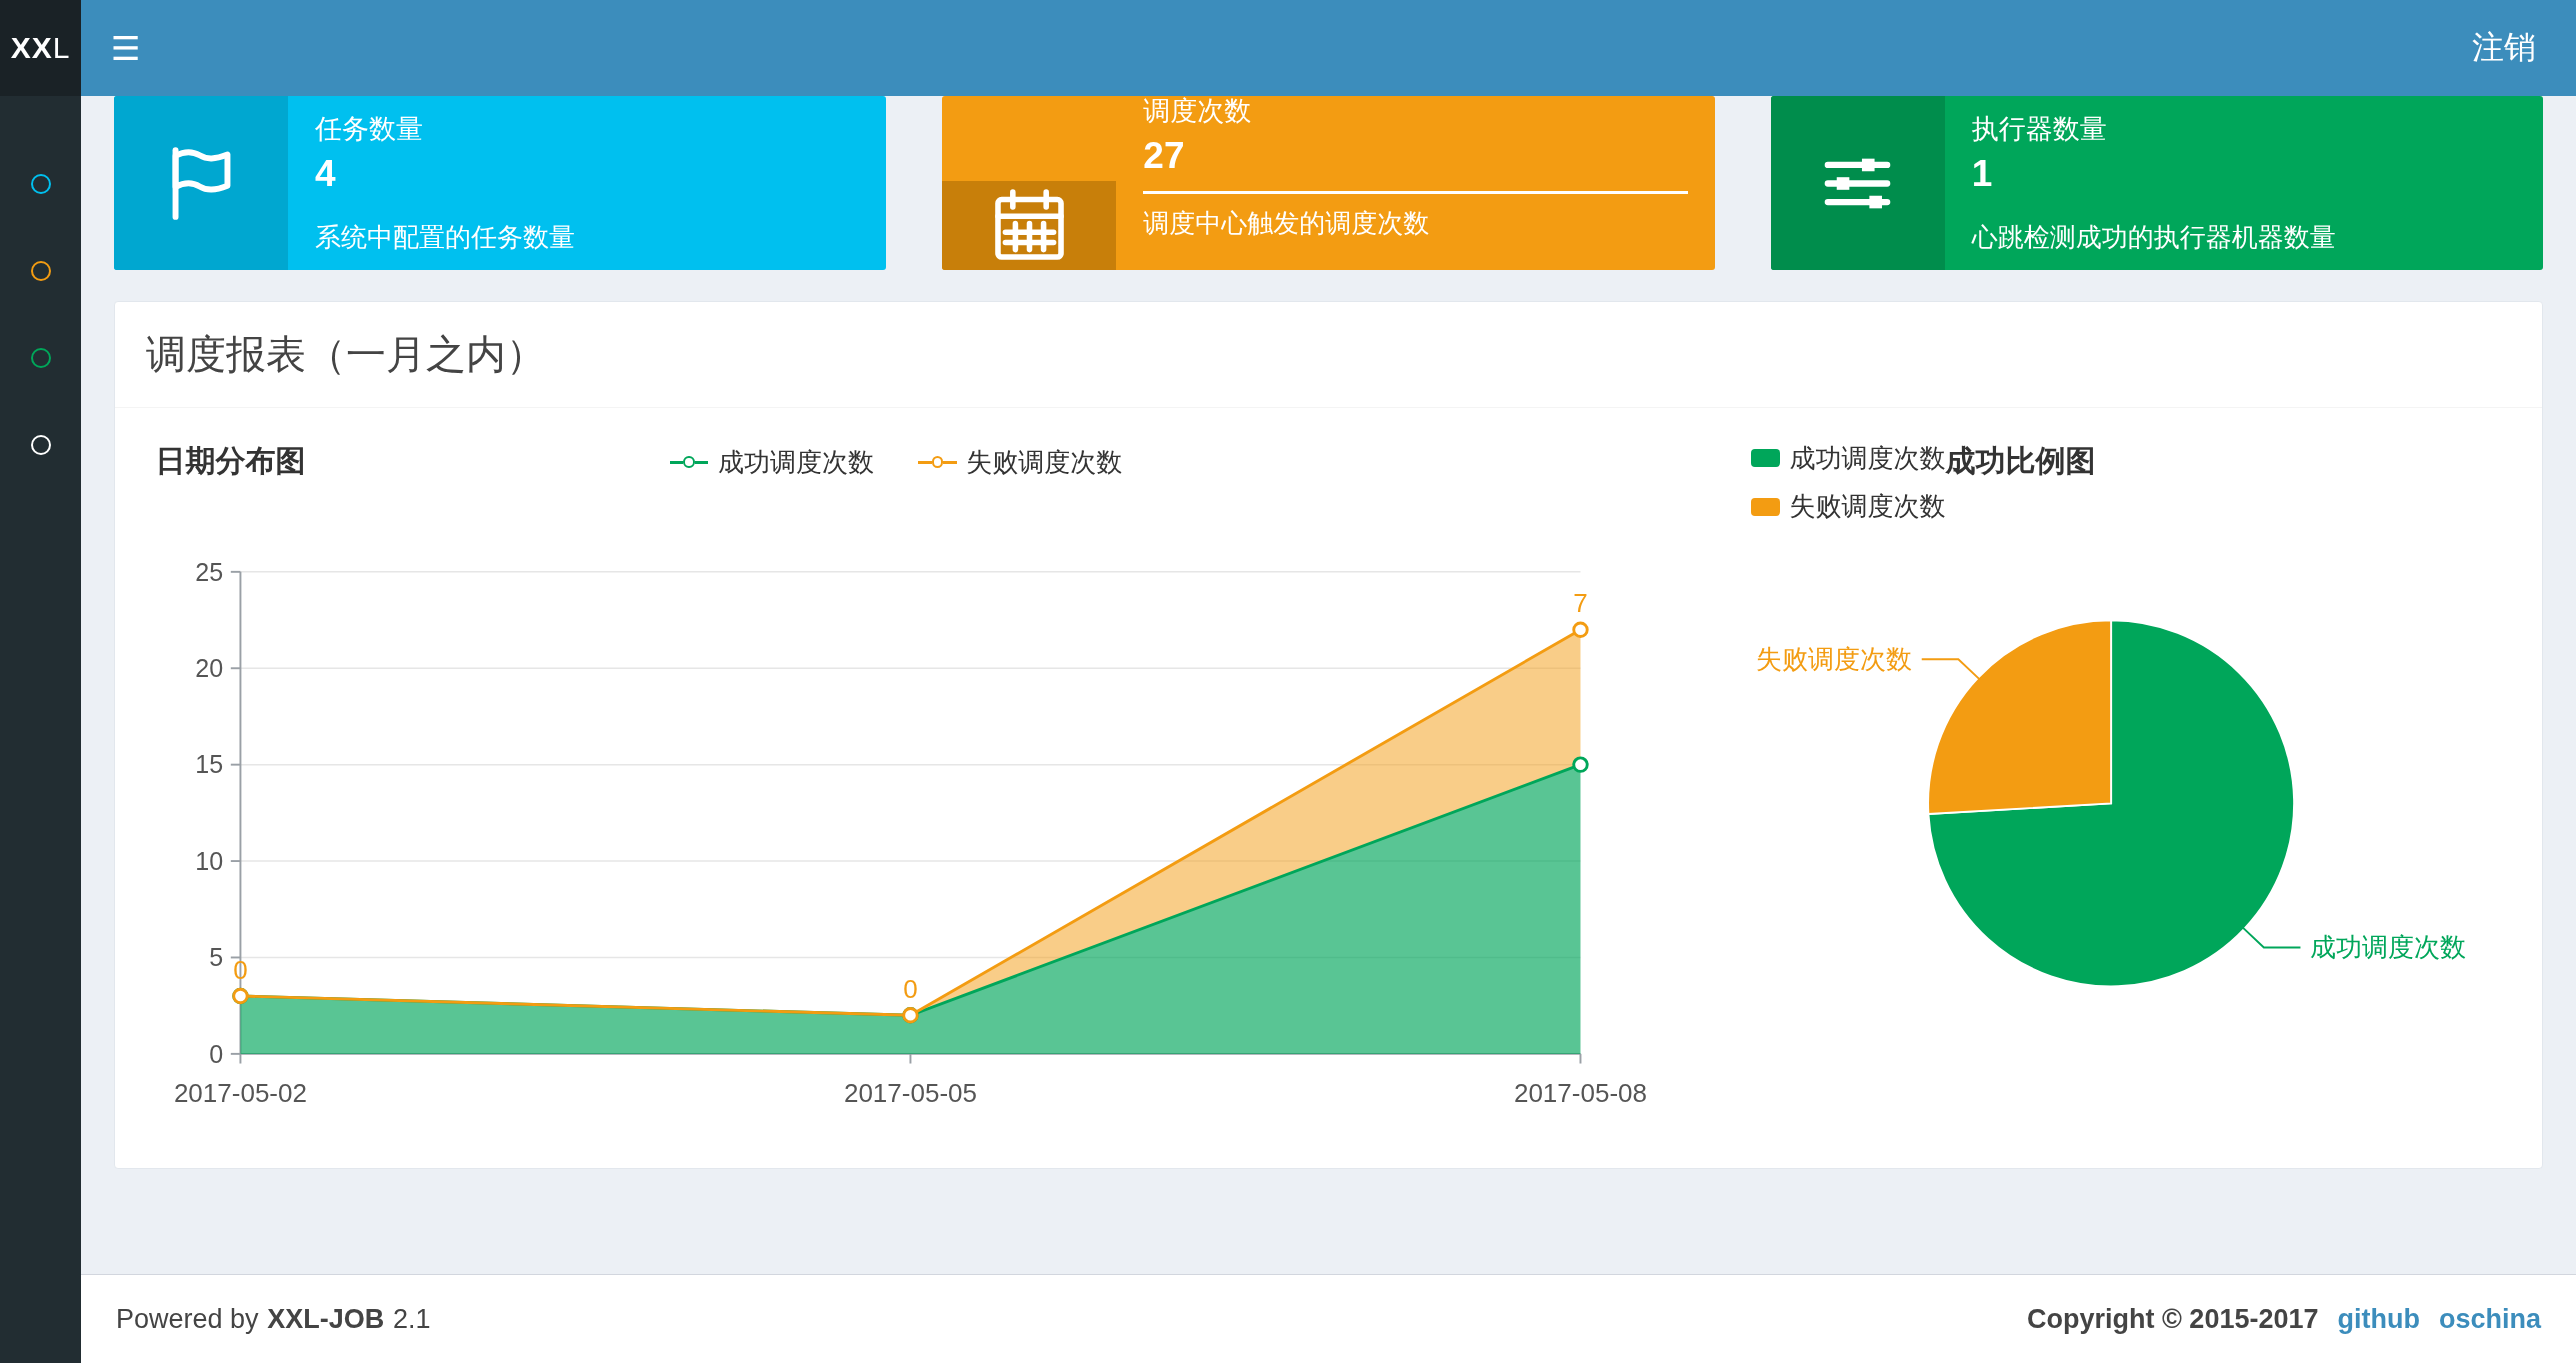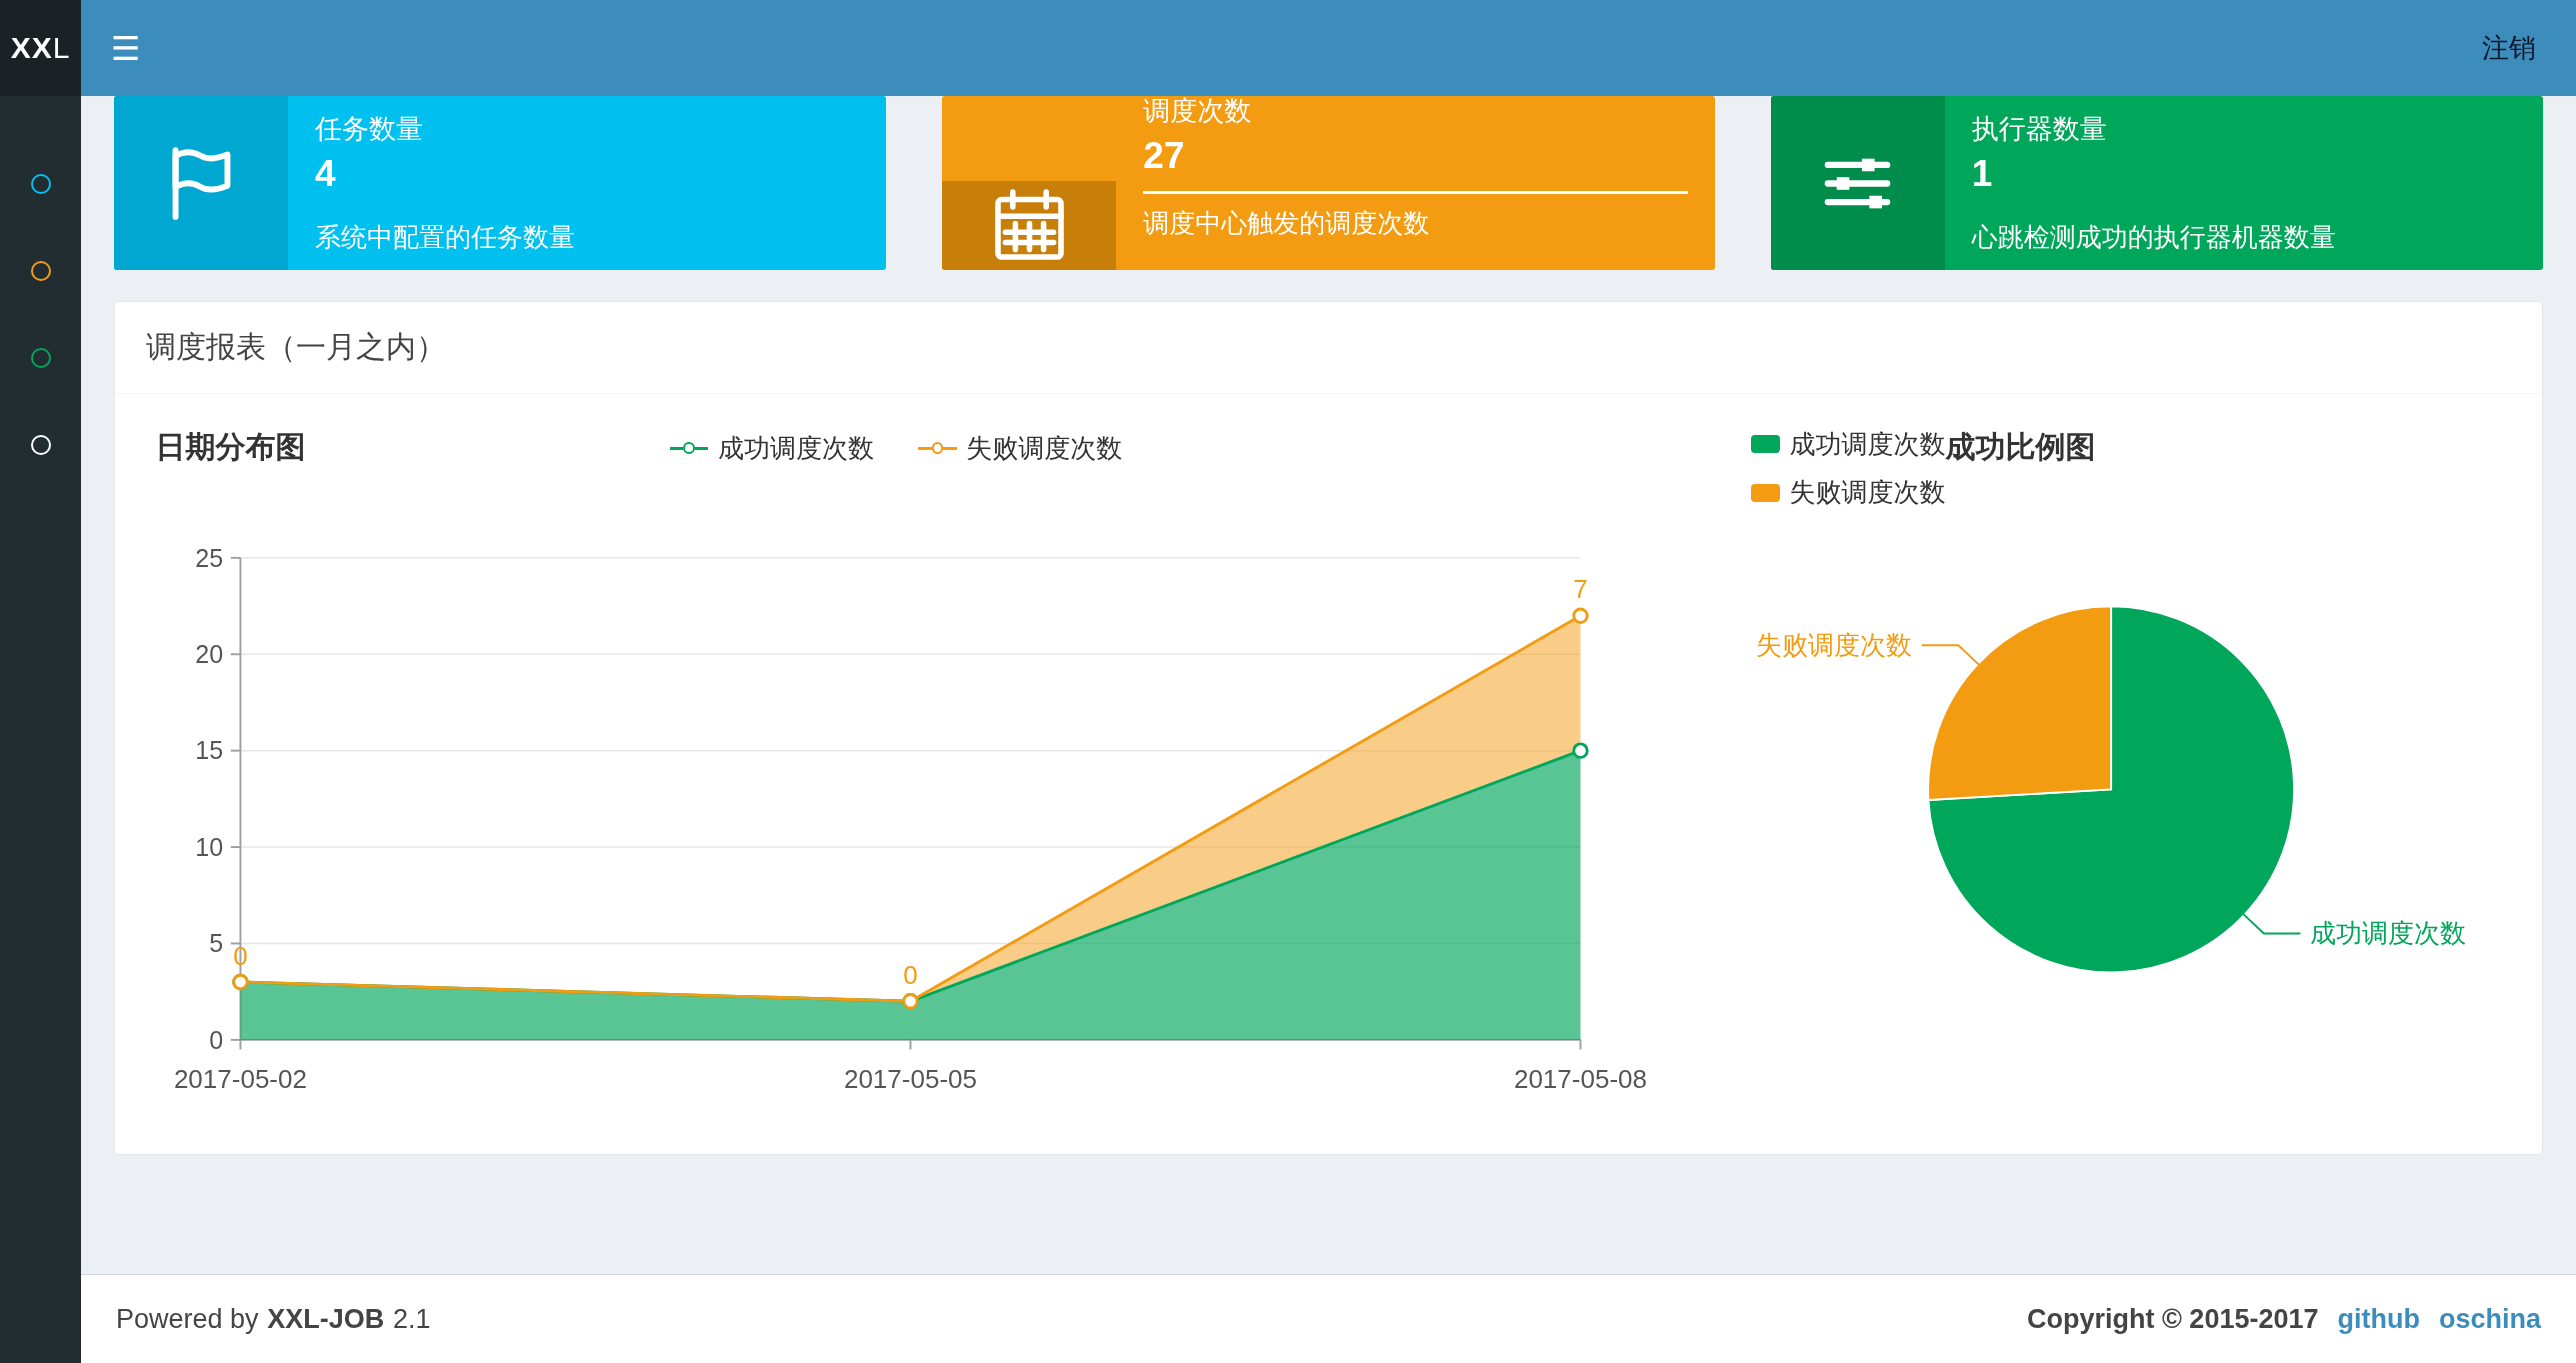--- a/index.html
+++ b/index.html
@@ -9,22 +9,22 @@
 
   .app { width:2576px; height:1363px; display:flex; flex-direction:column; }
 
   
   .navbar { flex:0 0 96px; display:flex; align-items:stretch; background:#3c8dbc; }
   .logo { width:81px; background:#1a2226; color:#fff; display:flex; align-items:center; justify-content:center;
           font-size:30px; letter-spacing:1px; text-decoration:none; cursor:pointer; }
   .logo b { font-weight:bold; }
   .hamburger { width:89px; display:flex; align-items:center; justify-content:center; color:#fff;
                font-size:33px; cursor:pointer; }
-  .logout { margin-left:auto; display:flex; align-items:center; padding:1px 40px; color:#0f172a;
-            font-size:27px; text-decoration:none; cursor:pointer; }
+  .logout { margin-left:auto; display:flex; align-items:center; padding:1px 40px; color:#ffffff;
+            font-size:32px; text-decoration:none; cursor:pointer; }
 
   
   .main { flex:1; display:flex; min-height:0; }
   .sidebar { flex:0 0 81px; background:#222d32; padding-top:44px; }
   .side-item { height:87px; display:flex; align-items:center; justify-content:center; cursor:pointer; }
   .circle { width:20px; height:20px; border:2.9px solid #fff; border-radius:50%; display:block; }
 
   .right-col { flex:1; display:flex; flex-direction:column; min-width:0; }
   .content { flex:1; padding:0 33px; }
 
@@ -39,21 +39,21 @@
   .ib-icon svg { width:89px; height:89px; color:#fff; }
   .ib-content { flex:1; padding:29px 27px; display:flex; flex-direction:column; justify-content:center; }
   .ib-label { font-size:27px; }
   .ib-value { font-size:37px; font-weight:bold; margin-top:5.8px; }
   .ib-bar { height:3.9px; background:rgba(0,0,0,0.2); margin:13.5px 0 11.6px; }
   .ib-bar-fill { width:100%; height:100%; background:#fff; }
   .ib-desc { font-size:26px; }
 
   
   .panel { margin-top:31px; background:#fff; border:1px solid #e2e7ed; border-radius:3.9px; }
-  .panel-header { padding:25px 31px; font-size:30px; font-weight:500; color:#444; border-bottom:1px solid #f4f4f4; }
+  .panel-header { padding:25px 31px; font-size:40px; font-weight:500; color:#444; border-bottom:1px solid #f4f4f4; }
   .panel-body { display:flex; padding:25px 29px 33px; }
 
   .chart-left { flex:0 0 1504px; }
   .chart-header { position:relative; height:81px;text-decoration:underline; }
   .chart-title { position:absolute; left:11.6px; top:7.7px; font-size:30px; font-weight:bold; color:#333; }
   .legend { position:absolute; left:0; right:0; top:11.6px; display:flex; justify-content:center; gap:44px; }
   .legend-item { display:flex; align-items:center; gap:9.6px; font-size:26px; color:#333; cursor:pointer; }
   .glyph { display:inline-flex; align-items:center; }
   .glyph .l { width:13.5px; height:2.9px; background:#999; }
   .glyph .c { width:11.6px; height:11.6px; border:2.9px solid #999; border-radius:50%; background:#fff; }

